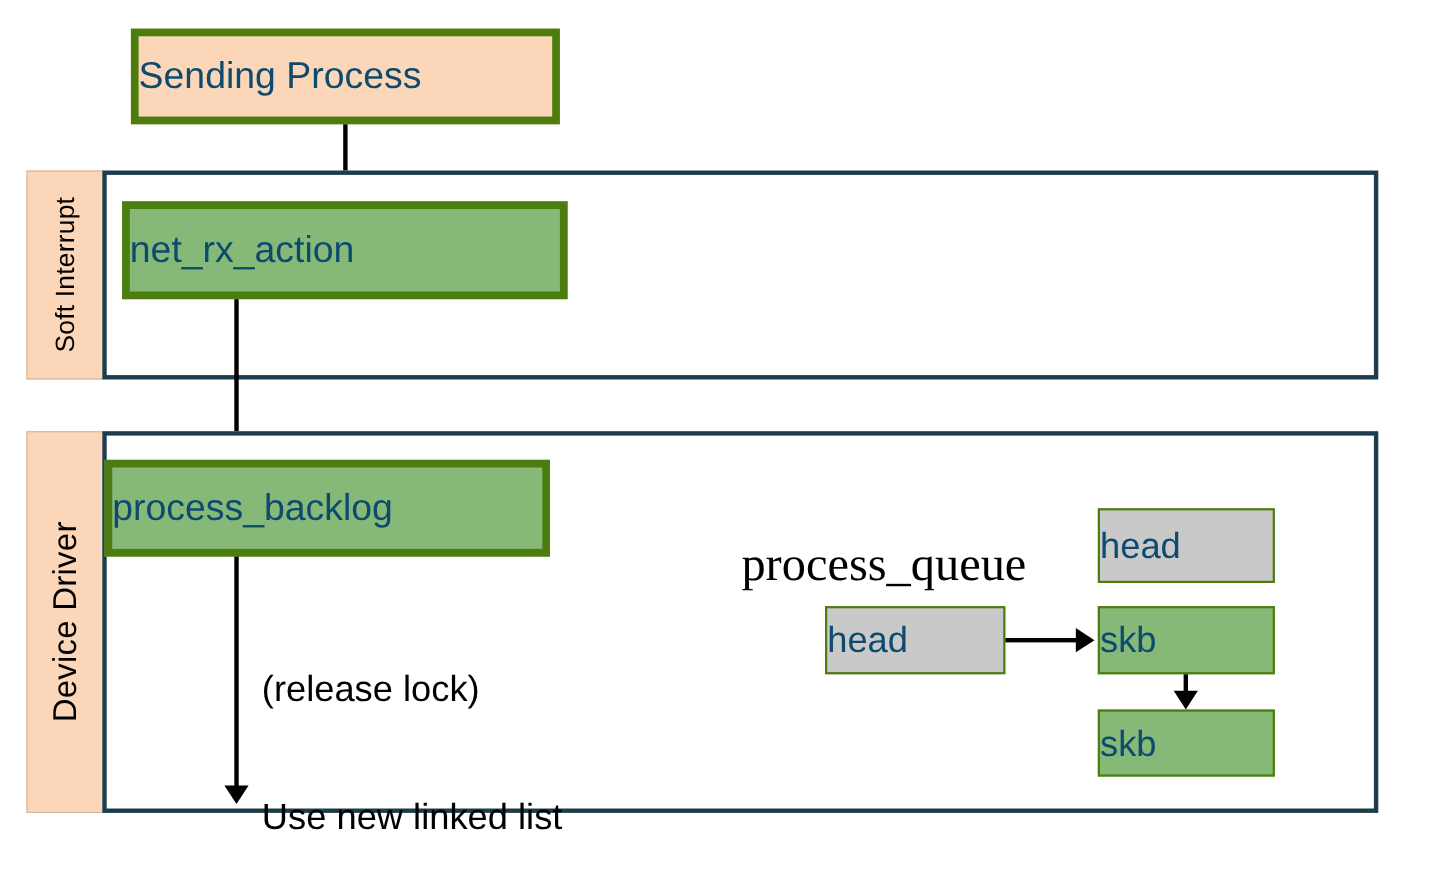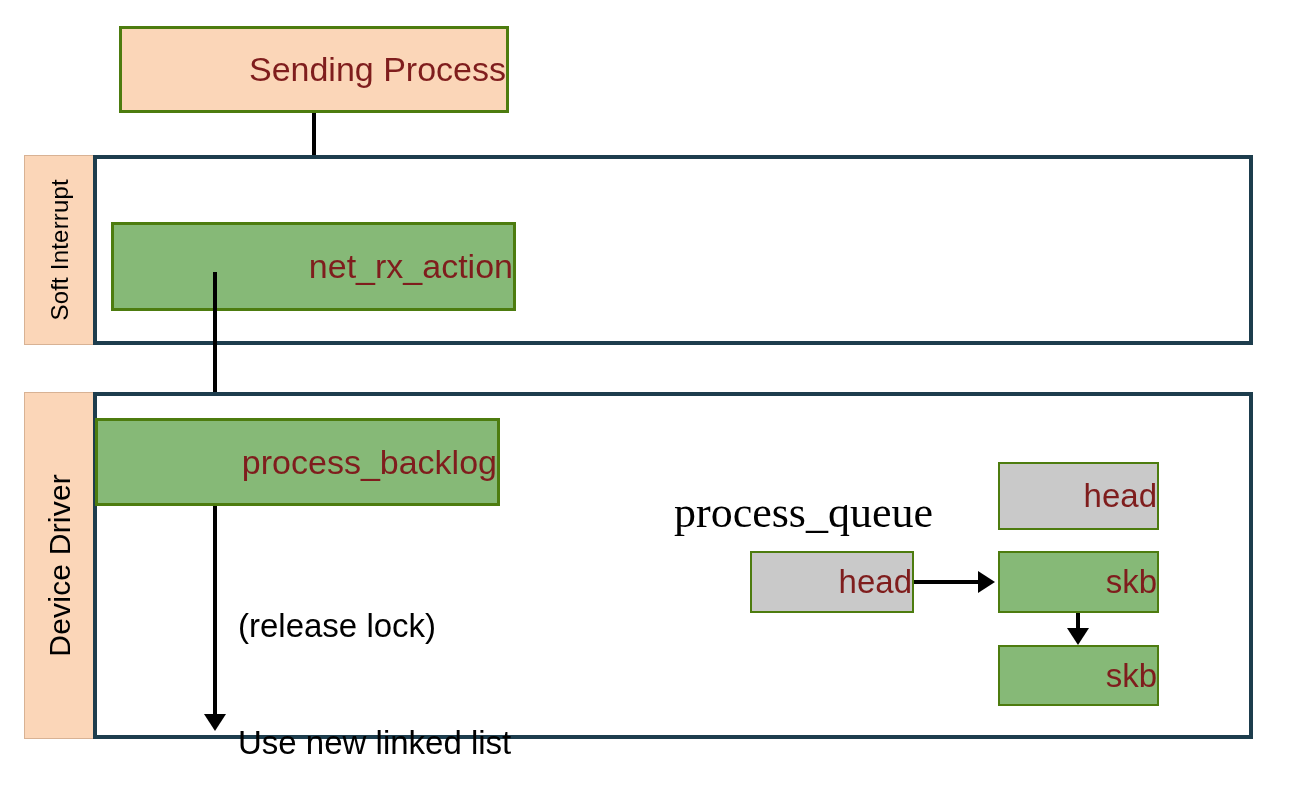--- a/index.html
+++ b/index.html
@@ -37,25 +37,25 @@
   .lane-tab-text {
     writing-mode: vertical-rl;
     transform: rotate(180deg);
     white-space: nowrap;
     color: #000000;
     letter-spacing: 0.2px;
   }
 
   
   .node {
-    border: 3px solid #4d7c0f;
+    border: 7px solid #4d7c0f;
     display: flex;
     align-items: center;
-    justify-content: flex-end;
-    color: #7f1d1d;
+    justify-content: flex-start;
+    color: #0c4a6e;
     text-align: center;
     white-space: nowrap;
   }
   .node-orange { background: #fbd6b8; }
   .node-green  { background: #86b977; }
   .node-gray   { background: #c9c9c9; }
   .node.thin-border { border-width: 2px; }
 
   
   .free-text {
@@ -97,21 +97,21 @@
 
   <div class="abs arrow-line-v" style="left:312px; top:113px; height:58px;"></div>
   <div class="abs arrow-head-down" style="left:303px; top:166px;"></div>
 
   <div class="abs lane-tab" style="left:24px; top:155px; width:71px; height:190px;">
     <span class="lane-tab-text" style="font-size:24px;">Soft Interrupt</span>
   </div>
 
   <div class="abs lane-box" style="left:93px; top:155px; width:1160px; height:190px;"></div>
 
-  <div class="abs node node-green" style="left:111px; top:183px; width:405px; height:89px; font-size:34px;margin-top:39px;">
+  <div class="abs node node-green" style="left:111px; top:183px; width:405px; height:89px; font-size:34px;">
     <span>net_rx_action</span>
   </div>
 
 
   <div class="abs arrow-line-v" style="left:213px; top:272px; height:132px;"></div>
   <div class="abs arrow-head-down" style="left:204px; top:399px;"></div>
 
   <div class="abs lane-tab" style="left:24px; top:392px; width:71px; height:347px;">
     <span class="lane-tab-text" style="font-size:30px;">Device Driver</span>
   </div>

